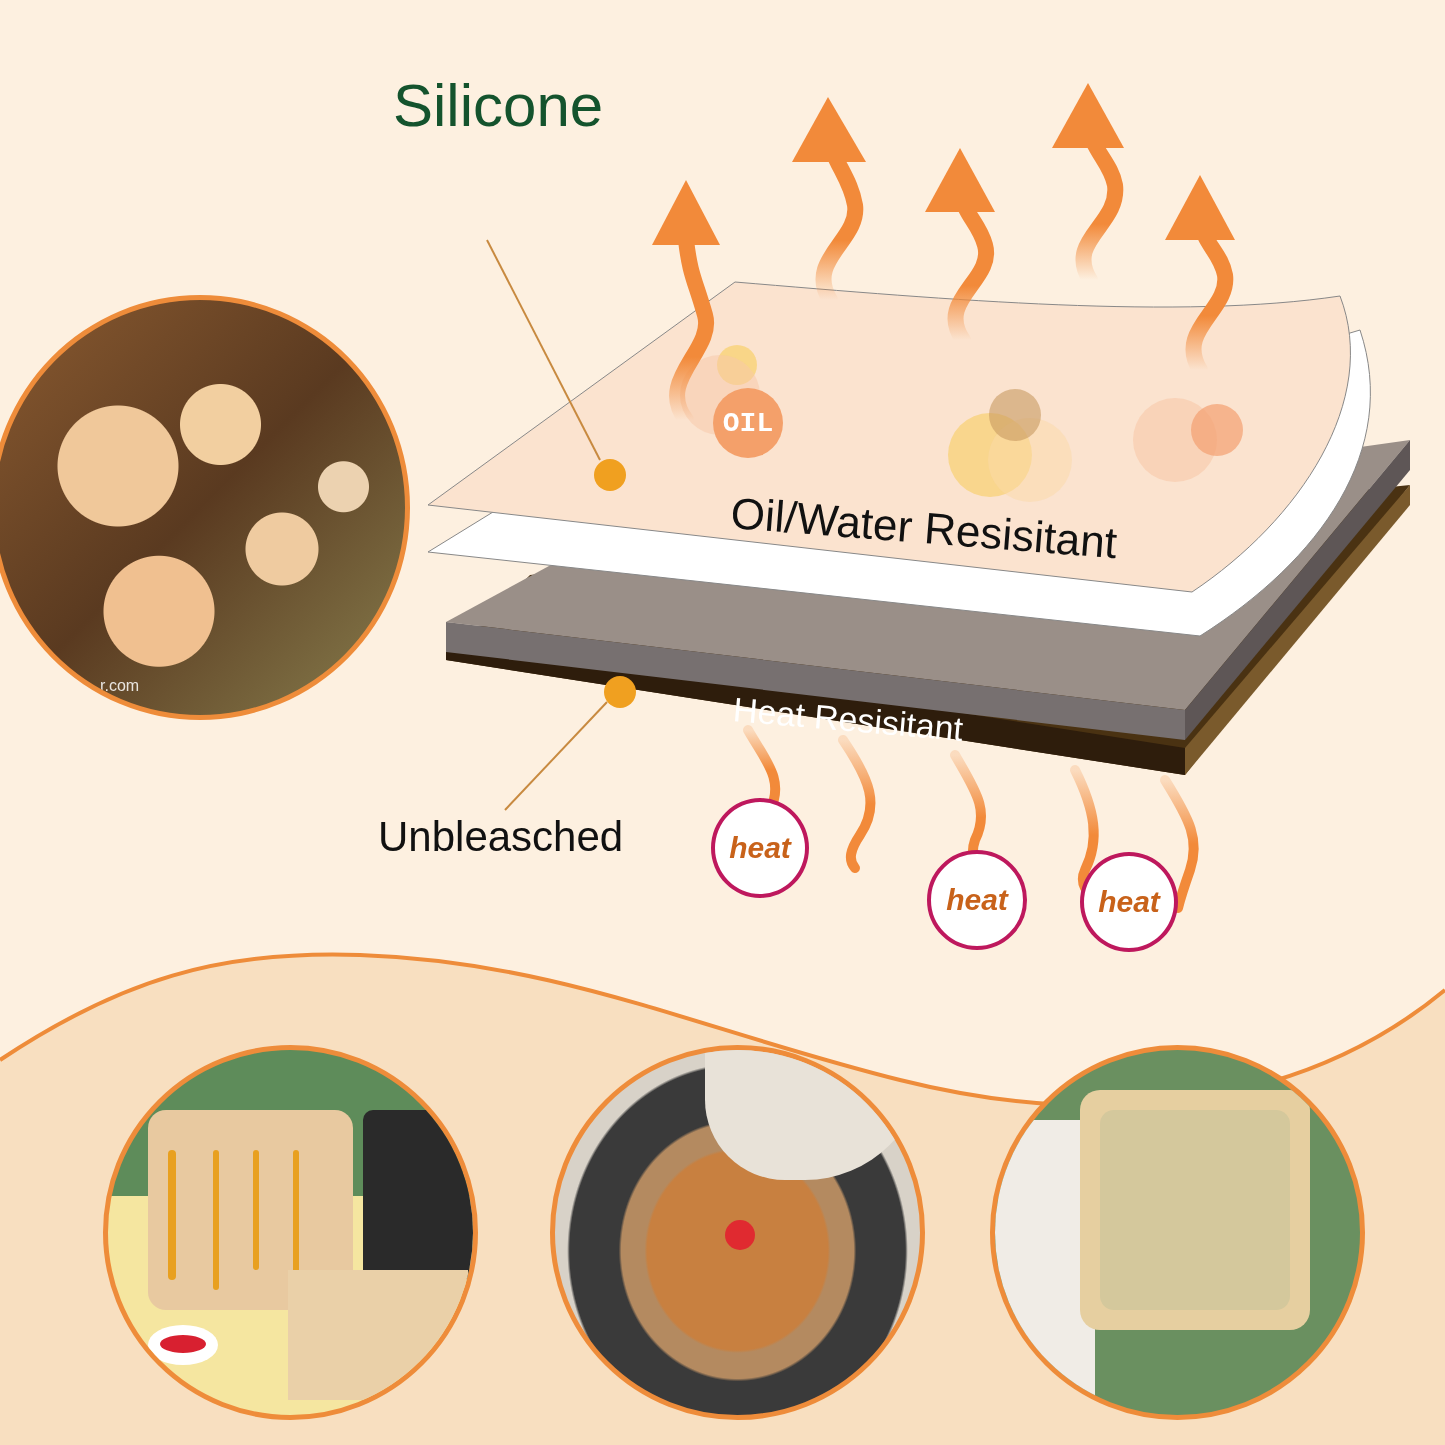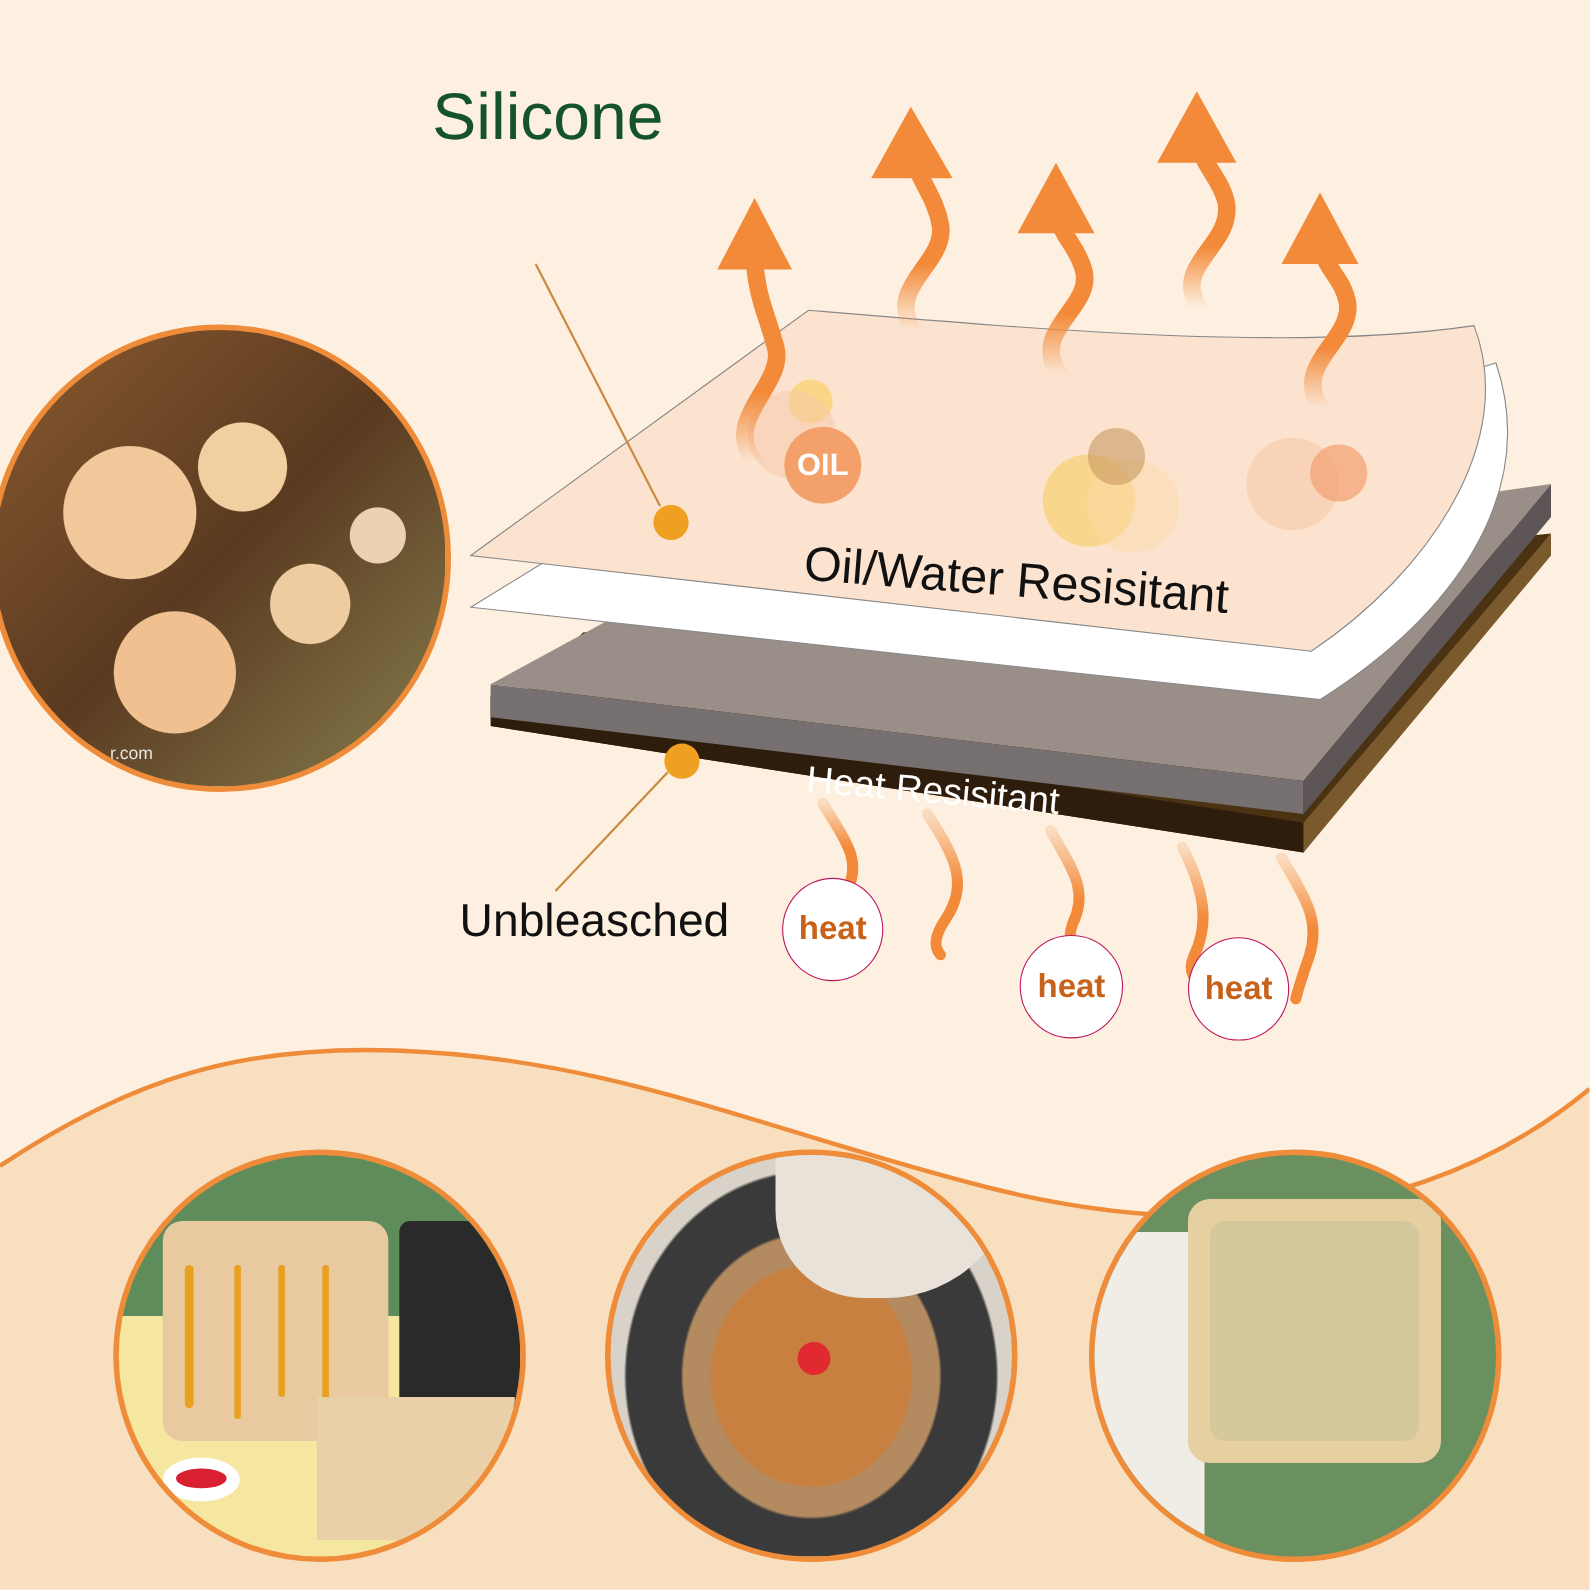--- a/index.html
+++ b/index.html
@@ -1,26 +1,26 @@
 <!DOCTYPE html>
 <html><head>
 <meta charset="utf-8">
 <style>
   html, body { margin: 0; padding: 0; }
   body { width: 1445px; height: 1445px; position: relative; overflow: hidden;
          background: #fdf0e0; font-family: "Liberation Sans", sans-serif; }
   .abs { position: absolute; }
   .layer-svg { position: absolute; left: 0; top: 0; width: 1445px; height: 1445px; }
   .label-big { position: absolute; color: #14532d; font-size: 60px; line-height: 68px; }
-  .label-mid { position: absolute; color: #111; font-size: 42px; line-height: 50px; text-align: right; }
+  .label-mid { position: absolute; color: #111; font-size: 42px; line-height: 50px; text-align: left; }
   .oil-text { position: absolute; font-size: 44px; color: #111; transform-origin: left top; }
   .heat-text { position: absolute; font-size: 34px; color: #fff; transform-origin: left top; }
-  .heat-badge { position: absolute; border-radius: 50%; background: #fff; border: 1px solid #be185d;
+  .heat-badge { position: absolute; border-radius: 50%; background: #fff; border: 4px solid #be185d;
                 color: #c8621a; font-weight: bold; font-size: 30px; display: flex;
-                align-items: center; justify-content: center; }
+                align-items: center; justify-content: center; font-style: italic; }
   .oil-badge { position: absolute; border-radius: 50%; background: #f4a06a; color: #fff;
                font-weight: bold; font-size: 28px; display: flex; align-items: center; justify-content: center; }
   .photo { position: absolute; border-radius: 50%; border: 5px solid #ee8c3a; overflow: hidden; }
   .watermark { position: absolute; color: rgba(255,255,255,0.85); font-size: 16px; }
 </style>
 </head>
 <body>
 
 <svg class="layer-svg" viewBox="0 0 1445 1445">
   <path d="M0,1060 C120,980 220,950 360,955 C560,962 700,1030 900,1080 C1100,1130 1300,1110 1445,990 L1445,1445 L0,1445 Z" fill="#f8dfc0"></path>
@@ -99,21 +99,21 @@
 </div>
 
 <div class="oil-text" style="left:733px; top:488px; transform: rotate(4.5deg);">Oil/Water Resisitant</div>
 
 <div class="heat-text" style="left:735px; top:690px; transform: rotate(5deg);">Heat Resisitant</div>
 
 <div class="label-mid" style="left:378px; top:812px; width:285px;">
   <div>Unbleasched</div>
 </div>
 
-<div class="oil-badge" style="left:713px; top:388px; width:70px; height:70px;">OIL</div>
+<div class="oil-badge" style="left:713px; top:388px; width:70px; height:70px;font-family:Liberation Mono, monospace;">OIL</div>
 
 <div class="heat-badge" style="left:711px; top:798px; width:90px; height:92px;">heat</div>
 <div class="heat-badge" style="left:927px; top:850px; width:92px; height:92px;">heat</div>
 <div class="heat-badge" style="left:1080px; top:852px; width:90px; height:92px;">heat</div>
 
 <div class="photo" style="left:-10px; top:295px; width:410px; height:415px;
             background: radial-gradient(circle at 30% 40%, #f0c89a 0 60px, transparent 61px),
                         radial-gradient(circle at 55% 30%, #f2cfa0 0 40px, transparent 41px),
                         radial-gradient(circle at 40% 75%, #f0c090 0 55px, transparent 56px),
                         radial-gradient(circle at 70% 60%, #efcba0 0 36px, transparent 37px),

